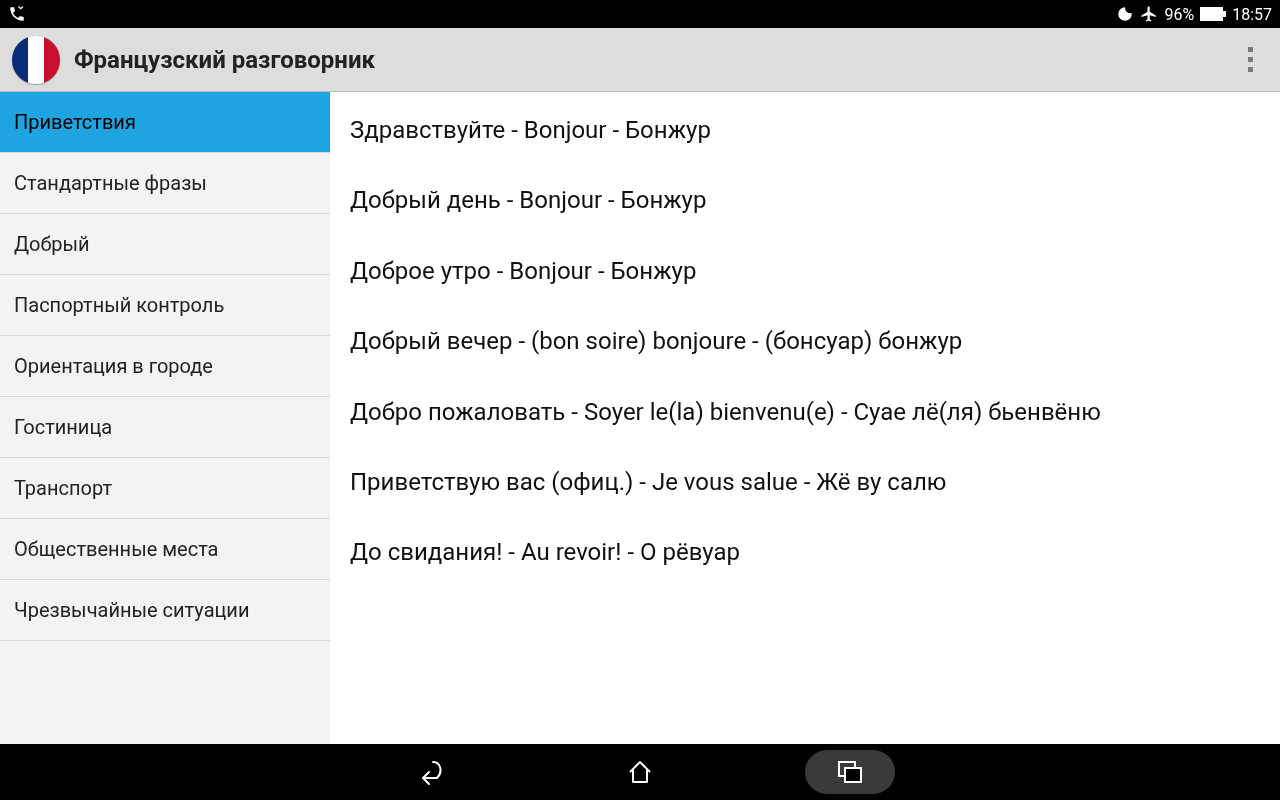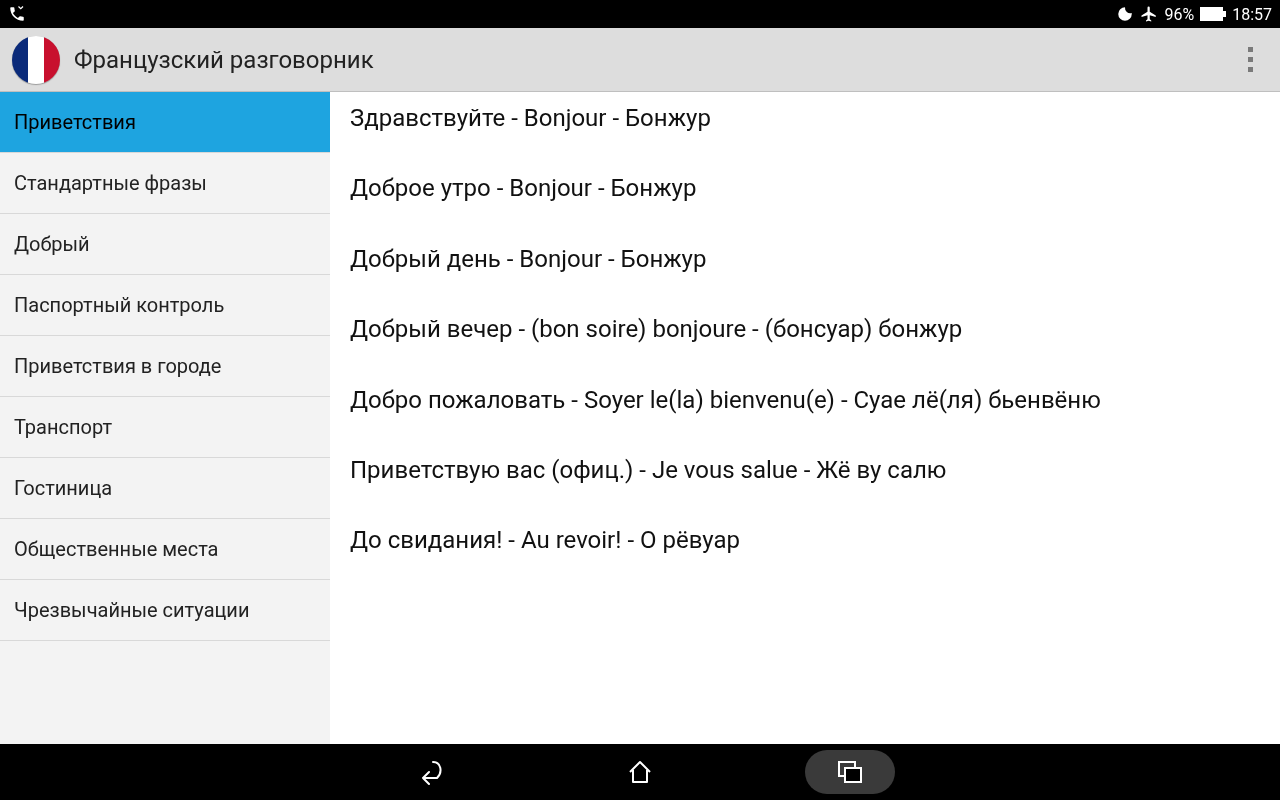--- a/index.html
+++ b/index.html
@@ -11,34 +11,34 @@
   .status-right { display: flex; align-items: center; gap: 6px; }
   .status-right svg { fill: #fff; }
   
   
   .app-bar { height: 64px; background: #dddddd; display: flex; align-items: center; padding: 0 12px; border-bottom: 1px solid #bfbfbf; }
   .flag-icon { width: 48px; height: 48px; border-radius: 50%; flex-shrink: 0; position: relative; overflow: hidden; box-shadow: inset 0 0 6px rgba(0,0,0,0.4), 0 1px 1px rgba(0,0,0,0.3); }
   .flag-stripe { position: absolute; top: 0; bottom: 0; width: 33.4%; }
   .flag-blue { left: 0; background: #0a2a7a; }
   .flag-white { left: 33.3%; background: #fff; }
   .flag-red { left: 66.6%; background: #c8102e; }
-  .app-title { font-size: 24px; color: #222; margin-left: 14px; flex: 1; font-weight: 400; }
+  .app-title { font-size: 24px; color: #222; margin-left: 14px; flex: 1; font-weight: 700; }
   .overflow-menu { width: 36px; height: 48px; display: flex; flex-direction: column; align-items: center; justify-content: center; gap: 5px; cursor: pointer; }
   .overflow-menu span { width: 5px; height: 5px; background: #7a7a7a; display: block; }
   
   
   .content { display: flex; height: calc(800px - 28px - 64px - 56px); background: #fff; }
   
   
   .sidebar { width: 330px; background: #f3f3f3; overflow-y: hidden; flex-shrink: 0; }
   .sidebar-item { padding: 18px 14px; font-size: 20px; color: #222; border-bottom: 1px solid #d8d8d8; cursor: pointer; background: #f3f3f3; }
   .sidebar-item.active { background: #1ea4e0; color: #000; }
   
   
-  .phrase-list { flex: 1; background: #fff; padding: 10px 18px 22px 20px; overflow-y: hidden; }
+  .phrase-list { flex: 1; background: #fff; padding: 22px 18px 22px 20px; overflow-y: hidden; }
   .phrase-item { font-size: 24px; color: #111; margin-bottom: 38px; line-height: 1.35; }
   
   
   .nav-bar { height: 56px; background: #000; display: flex; align-items: center; justify-content: center; gap: 120px; }
   .nav-btn { width: 90px; height: 44px; display: flex; align-items: center; justify-content: center; cursor: pointer; }
   .nav-btn.recent { background: #3a3a3a; border-radius: 22px; }
   .nav-btn svg { fill: none; stroke: #fff; stroke-width: 2; }
 </style>
 </head>
 <body>
@@ -79,30 +79,30 @@
       <span></span>
   </div>
 </div>
 
 <div class="content">
   <div class="sidebar" id="sidebar">
       <div class="sidebar-item active">Приветствия</div>
       <div class="sidebar-item">Стандартные фразы</div>
       <div class="sidebar-item">Добрый</div>
       <div class="sidebar-item">Паспортный контроль</div>
-      <div class="sidebar-item">Приветствия в городе</div>
+      <div class="sidebar-item">Ориентация в городе</div>
+      <div class="sidebar-item">Гостиница</div>
       <div class="sidebar-item">Транспорт</div>
-      <div class="sidebar-item">Гостиница</div>
       <div class="sidebar-item">Общественные места</div>
       <div class="sidebar-item">Чрезвычайные ситуации</div>
     </div>
   <div class="phrase-list" id="phrase-list">
       <div class="phrase-item">Здравствуйте - Bonjour - Бонжур</div>
+      <div class="phrase-item">Добрый день - Bonjour - Бонжур</div>
       <div class="phrase-item">Доброе утро - Bonjour - Бонжур</div>
-      <div class="phrase-item">Добрый день - Bonjour - Бонжур</div>
       <div class="phrase-item">Добрый вечер - (bon soire) bonjoure - (бонсуар) бонжур</div>
       <div class="phrase-item">Добро пожаловать - Soyer le(la) bienvenu(e) - Суае лё(ля) бьенвёню</div>
       <div class="phrase-item">Приветствую вас (офиц.) - Je vous salue - Жё ву салю</div>
       <div class="phrase-item">До свидания! - Au revoir! - О рёвуар</div>
     </div>
 </div>
 
 <div class="nav-bar">
   <div class="nav-btn">
     <svg width="34" height="28" viewBox="0 0 34 28">

